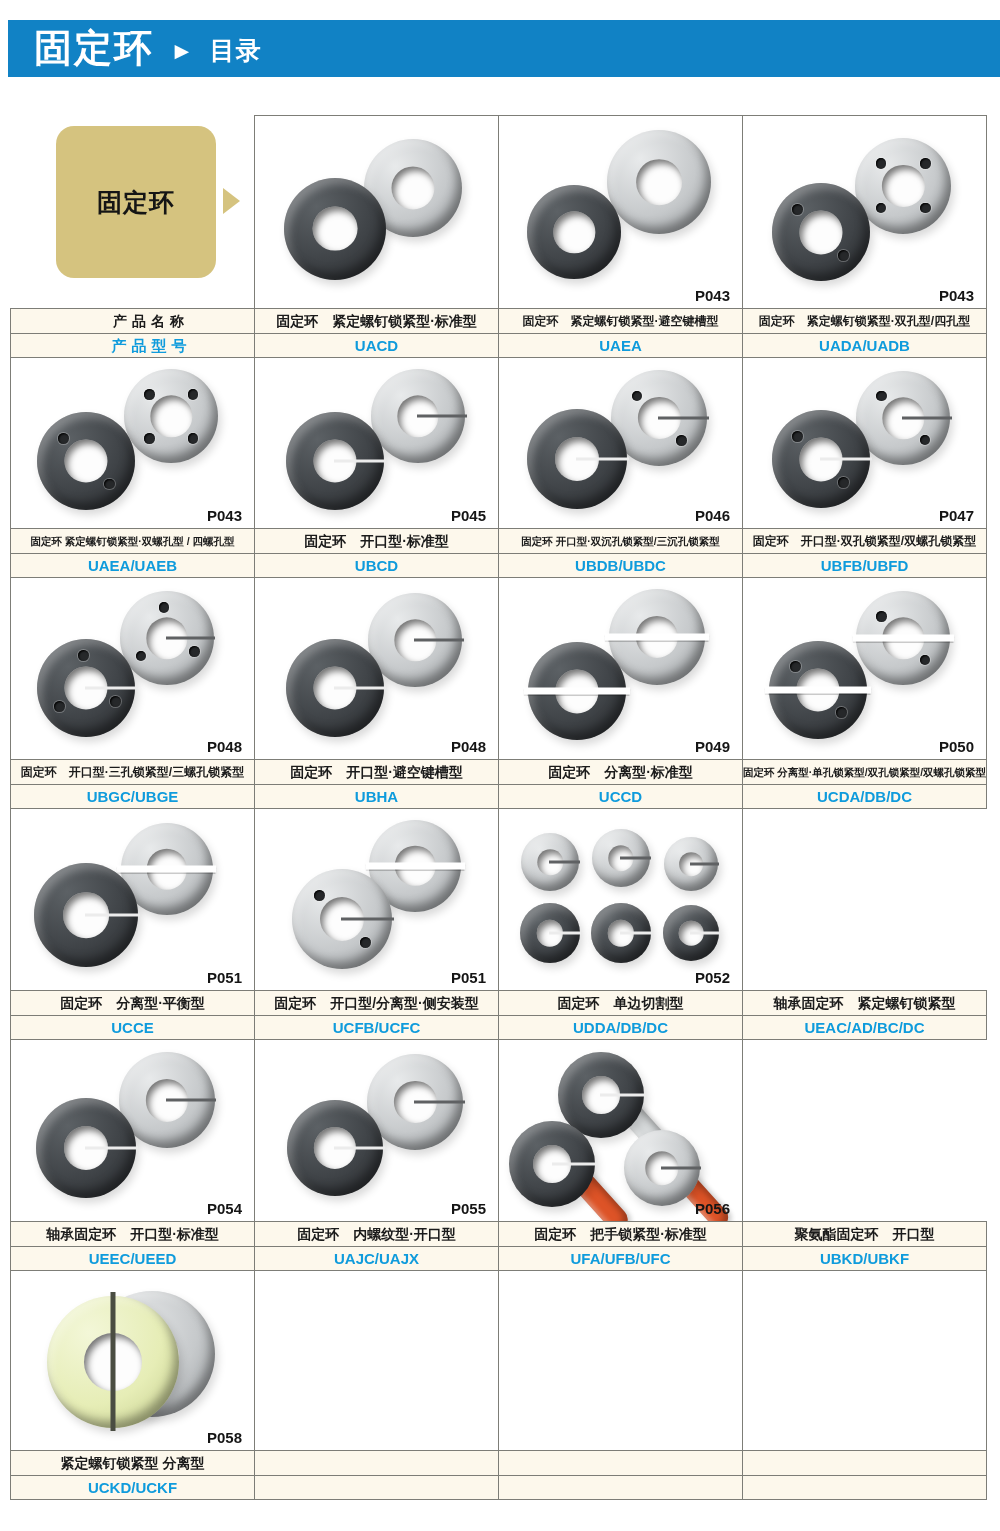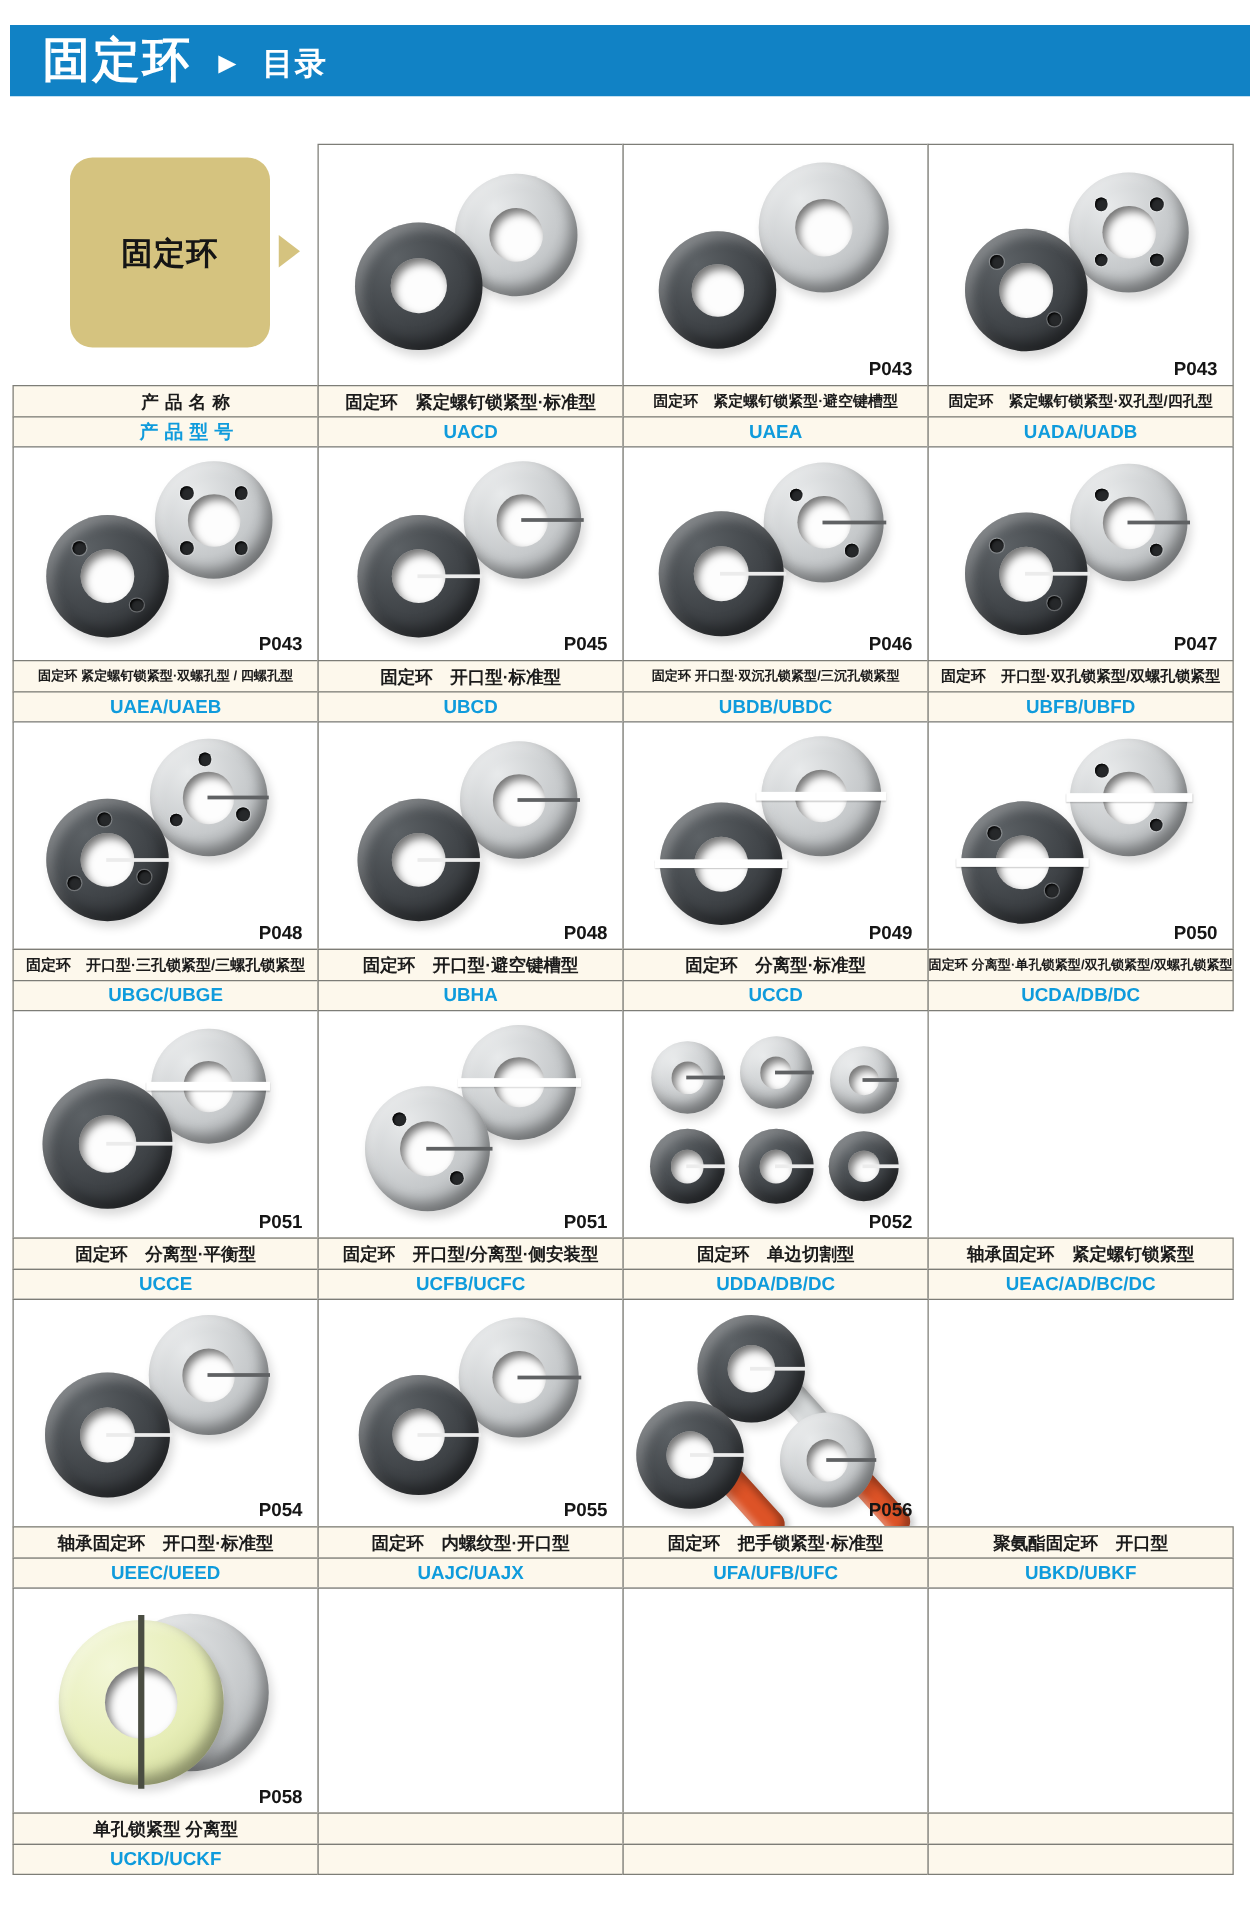--- a/index.html
+++ b/index.html
@@ -377,21 +377,21 @@
             <div class="hole" style="width: 58.08px; height: 58.08px;"></div>
             <div class="slit-vfull" style="background: rgb(74, 77, 66);"></div>
           </div>
           <div class="pagenum">P058</div>
         </div>
         <div class="cell img-cell" style="height: 181px;"></div>
         <div class="cell img-cell" style="height: 181px;"></div>
         <div class="cell img-cell" style="height: 181px;"></div>
       </div>
       <div class="row">
-        <div class="cell tcell name-cell">单孔锁紧型 分离型</div>
+        <div class="cell tcell name-cell">紧定螺钉锁紧型 分离型</div>
         <div class="cell tcell name-cell"></div>
         <div class="cell tcell name-cell"></div>
         <div class="cell tcell name-cell"></div>
       </div>
       <div class="row">
         <div class="cell tcell code-cell">UCKD/UCKF</div>
         <div class="cell tcell code-cell"></div>
         <div class="cell tcell code-cell"></div>
         <div class="cell tcell code-cell"></div>
       </div>

